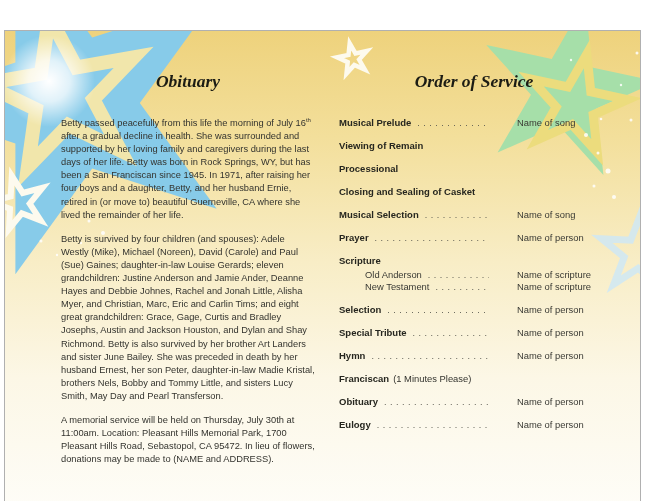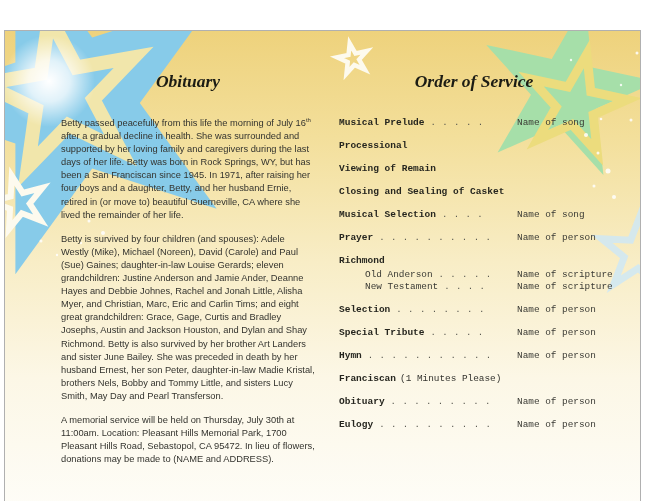--- a/index.html
+++ b/index.html
@@ -21,21 +21,21 @@
   .page-title{
     font-family:"Liberation Serif","DejaVu Serif",serif;
     font-style:italic;font-weight:bold;font-size:17.5px;color:#1c1c14;
     text-align:center;margin:0 0 25px 0;
   }
   .para{
     font-size:9.3px;line-height:13.1px;color:#33332e;margin:0 0 11px 0;
     text-align:left;
   }
   .para sup{font-size:6px;line-height:0;}
-  .os-row{display:flex;align-items:baseline;margin-bottom:10.5px;line-height:12.5px;font-family:Liberation Mono, monospace;}
+  .os-row{display:flex;align-items:baseline;margin-bottom:10.5px;line-height:12.5px;}
   .os-label{font-weight:bold;font-size:9.5px;color:#26261f;white-space:nowrap;flex:none;}
   .os-suffix{font-size:9.4px;color:#33332e;margin-left:4px;white-space:nowrap;}
   .os-dots{
     flex:1;overflow:hidden;white-space:nowrap;font-size:9px;color:#55554d;
     margin:0 8px 0 6px;letter-spacing:0.5px;
   }
   .os-value{width:92px;flex:none;font-size:9.4px;color:#3a3a34;white-space:nowrap;padding-left:20px;}
   .os-sub{margin-left:26px;margin-bottom:0;}
   .os-sub .os-label{font-weight:normal;font-size:9.4px;color:#3a3a34;}
   .os-group{margin-bottom:10.5px;}
@@ -101,46 +101,46 @@
   <div class="page right-page">
     <h1 class="page-title">Order of Service</h1>
 
     <div class="os-row">
       <span class="os-label">Musical Prelude</span>
       <span class="os-dots">. . . . . . . . . . . . . . . . . . . . . . . . . . . . . . . . . . . . . . . . . . . . . . . . . .</span>
       <span class="os-value">Name of song</span>
     </div>
 
     <div class="os-row">
-      <span class="os-label">Processional</span>
+      <span class="os-label">Viewing of Remain</span>
     </div>
 
     <div class="os-row">
-      <span class="os-label">Viewing of Remain</span>
+      <span class="os-label">Processional</span>
     </div>
 
     <div class="os-row">
       <span class="os-label">Closing and Sealing of Casket</span>
     </div>
 
     <div class="os-row">
       <span class="os-label">Musical Selection</span>
       <span class="os-dots">. . . . . . . . . . . . . . . . . . . . . . . . . . . . . . . . . . . . . . . . . . . . . . . . . .</span>
       <span class="os-value">Name of song</span>
     </div>
 
     <div class="os-row">
       <span class="os-label">Prayer</span>
       <span class="os-dots">. . . . . . . . . . . . . . . . . . . . . . . . . . . . . . . . . . . . . . . . . . . . . . . . . .</span>
       <span class="os-value">Name of person</span>
     </div>
 
     <div class="os-group">
       <div class="os-row os-head">
-        <span class="os-label">Richmond</span>
+        <span class="os-label">Scripture</span>
       </div>
       <div class="os-row os-sub">
         <span class="os-label">Old Anderson</span>
         <span class="os-dots">. . . . . . . . . . . . . . . . . . . . . . . . . . . . . . . . . . . . . . . . . . . . . . . . . .</span>
         <span class="os-value">Name of scripture</span>
       </div>
       <div class="os-row os-sub">
         <span class="os-label">New Testament</span>
         <span class="os-dots">. . . . . . . . . . . . . . . . . . . . . . . . . . . . . . . . . . . . . . . . . . . . . . . . . .</span>
         <span class="os-value">Name of scripture</span>

